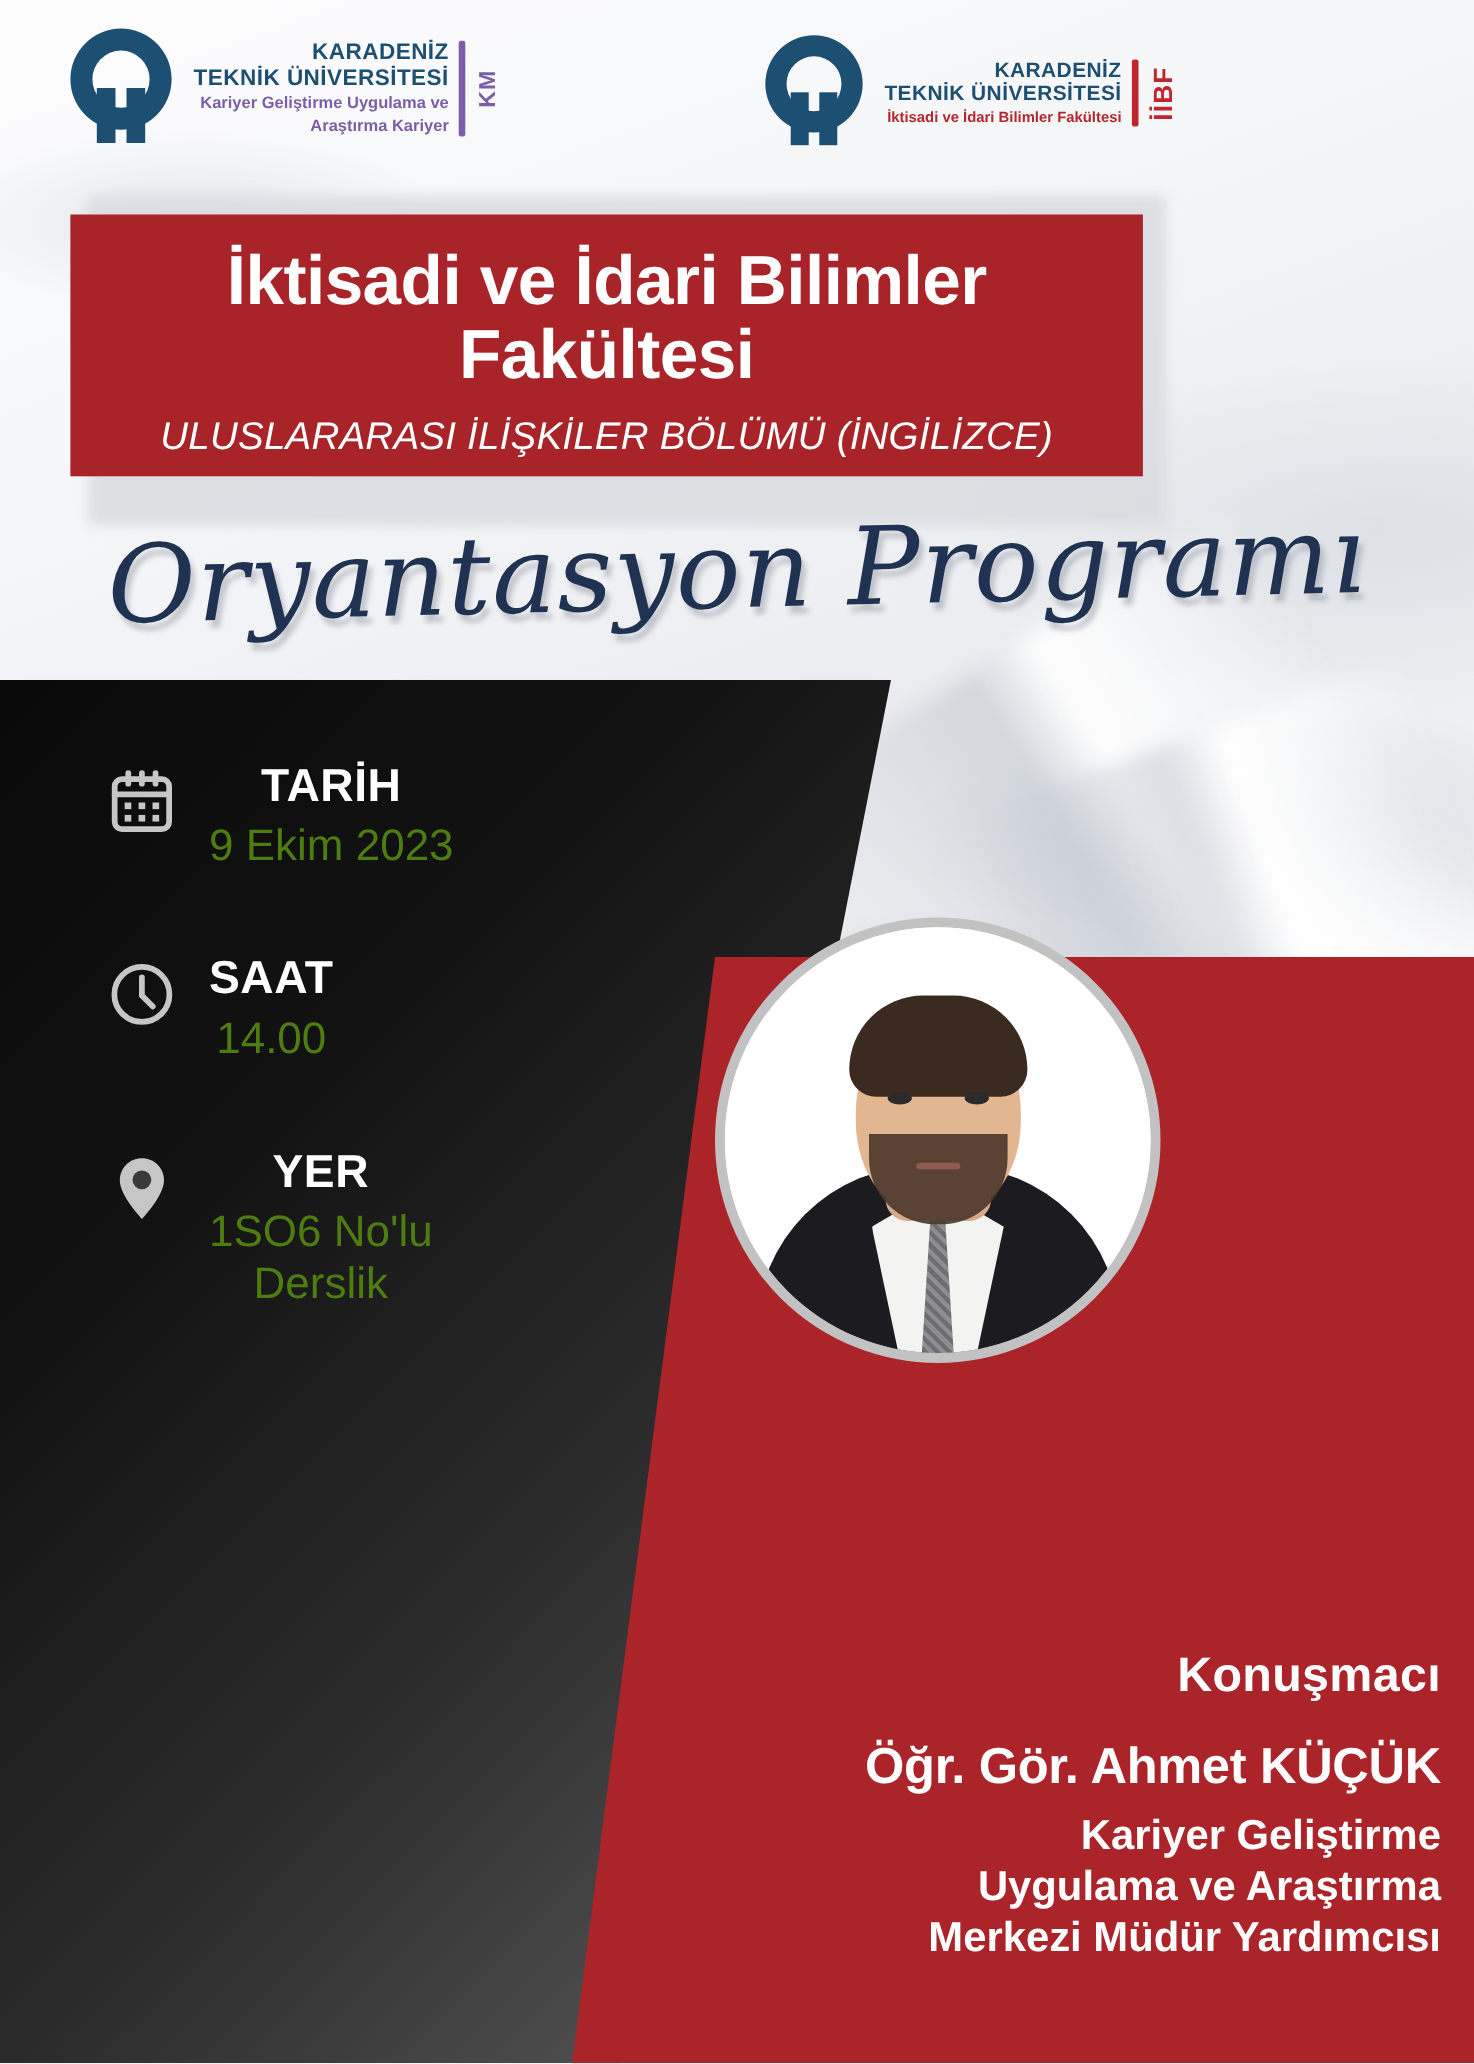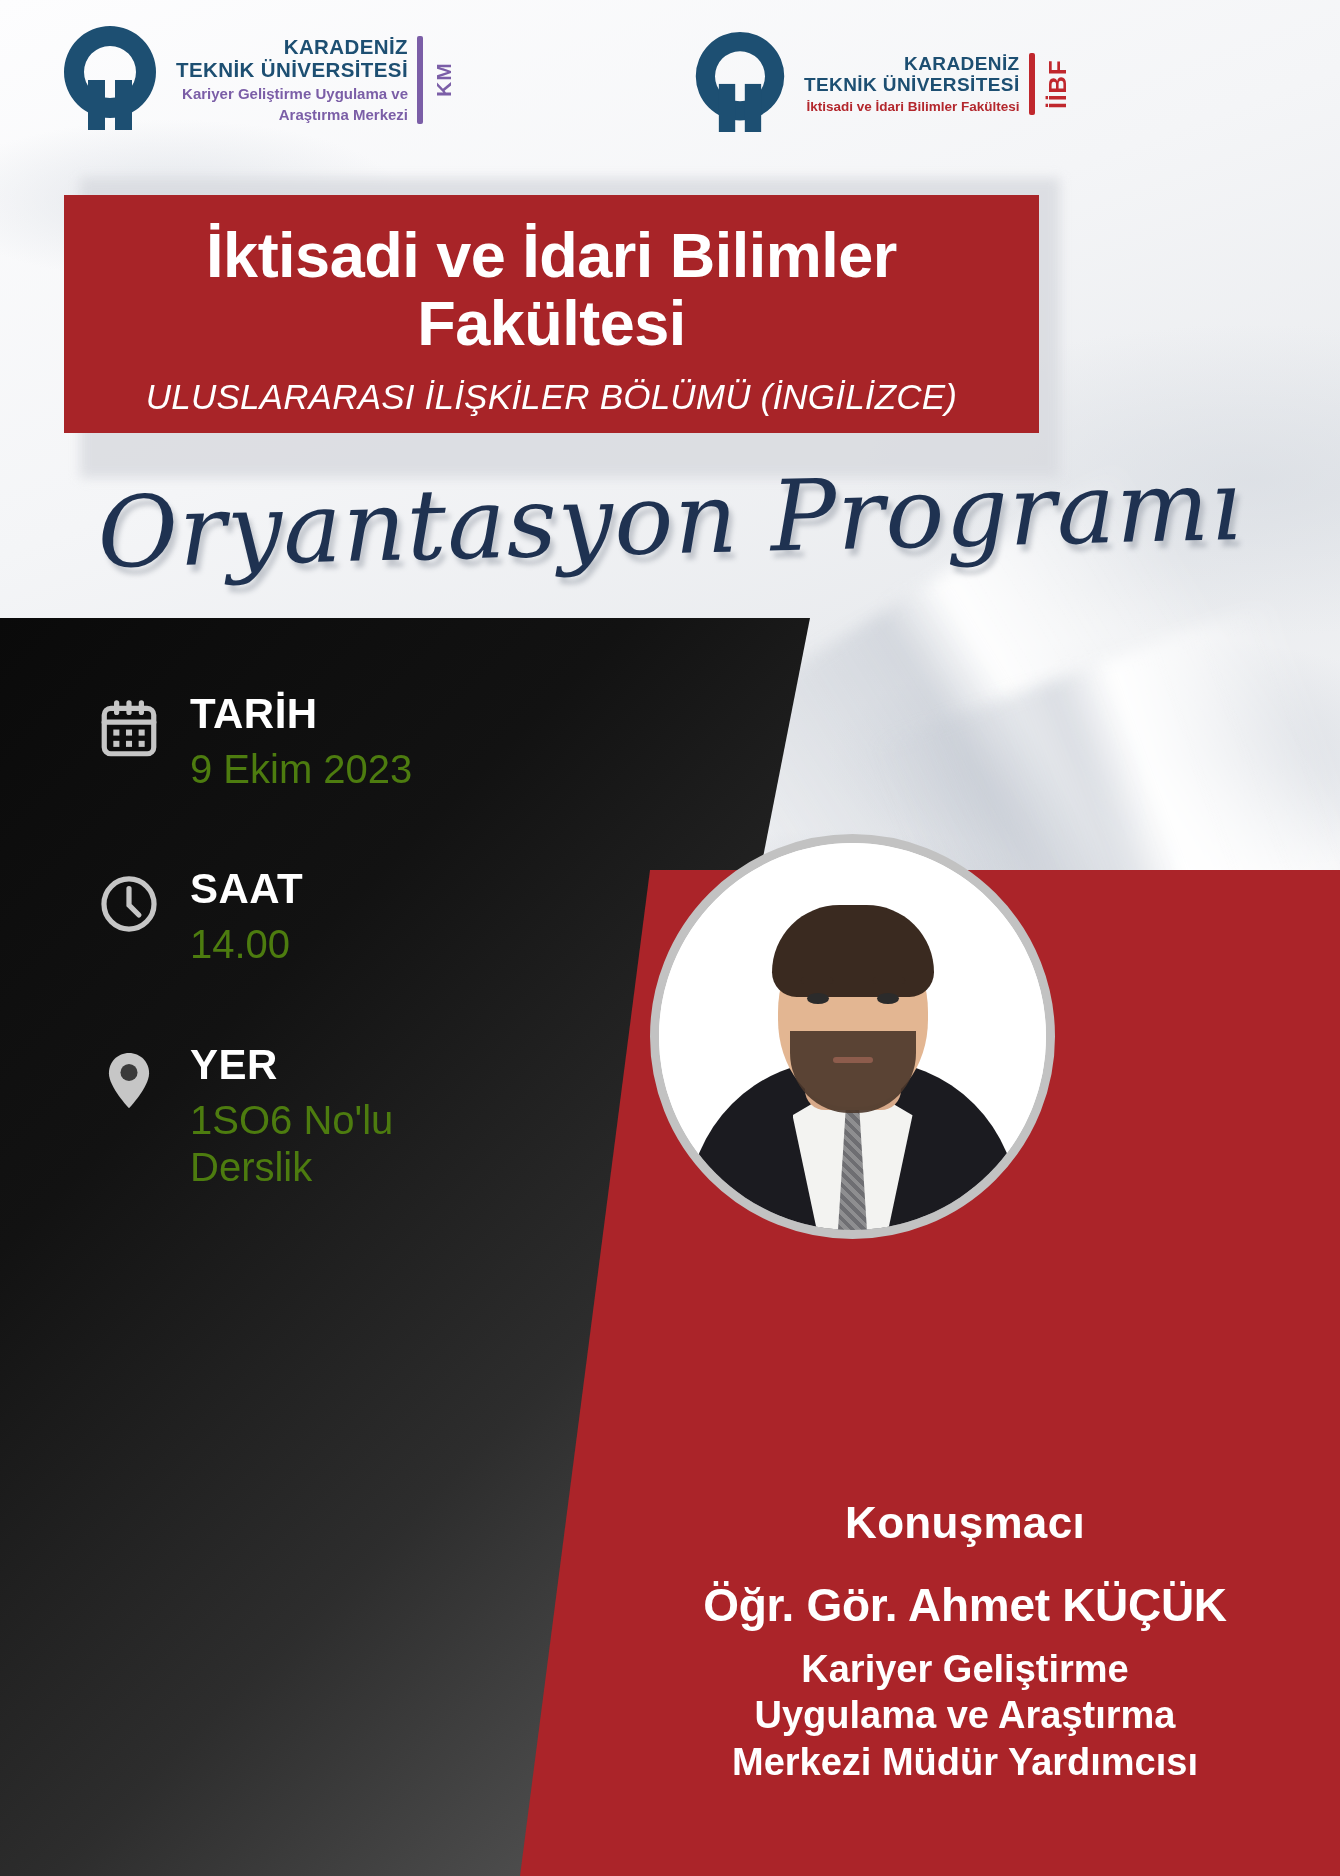--- a/index.html
+++ b/index.html
@@ -186,21 +186,21 @@
     display: flex;
     align-items: flex-start;
     gap: 28px;
     margin-bottom: 72px;
   }
   .info-icon {
     flex: 0 0 auto;
     width: 66px;
     padding-top: 6px;
   }
-  .info-text { padding-top: 2px; }
+  .info-text { padding-top: 2px; text-align: center; }
   .info-label {
     color: #ffffff;
     font-size: 42px;
     font-weight: 800;
     letter-spacing: .5px;
     line-height: 1.05;
   }
   .info-value {
     color: #4d7c0f;
     font-size: 40px;
@@ -309,21 +309,21 @@
     border-radius: 4px;
   }
   .pt-brow.l { left: 50%; margin-left: -52px; }
   .pt-brow.r { left: 50%; margin-left: 20px; }
 
   
   .speaker {
     position: absolute;
     left: 620px; top: 1498px;
     width: 690px;
-    text-align: center;
+    text-align: right;
     color: #ffffff;
   }
   .sp-role {
     font-size: 44px;
     font-weight: 700;
     letter-spacing: .3px;
   }
   .sp-name {
     font-size: 46px;
     font-weight: 800;
@@ -358,21 +358,21 @@
                    M52 24 A26 26 0 1 1 52 76 A26 26 0 1 1 52 24 Z" fill="#1d4f72" fill-rule="evenodd"></path>
           <rect x="30" y="58" width="17" height="50" fill="#1d4f72"></rect>
           <rect x="57" y="58" width="17" height="50" fill="#1d4f72"></rect>
         </svg>
       </span>
       <span class="logo-text">
         <span class="logo-words">
           <div class="lw-karadeniz">KARADENİZ</div>
           <div class="lw-teknik">TEKNİK ÜNİVERSİTESİ</div>
           <div class="lw-sub">Kariyer Geliştirme Uygulama ve</div>
-          <div class="lw-sub">Araştırma Merkezi</div>
+          <div class="lw-sub">Araştırma Kariyer</div>
         </span>
         <span class="logo-rule"></span>
         <span class="logo-abbr">KM</span>
       </span>
     </div>
 
     <div class="logo-block logo-right">
       <span class="ktu-mark">
         <svg width="100" height="108" viewBox="0 0 104 112" aria-hidden="true">
           <path d="M52 4 A46 46 0 1 0 52 96 A46 46 0 1 0 52 4 Z

